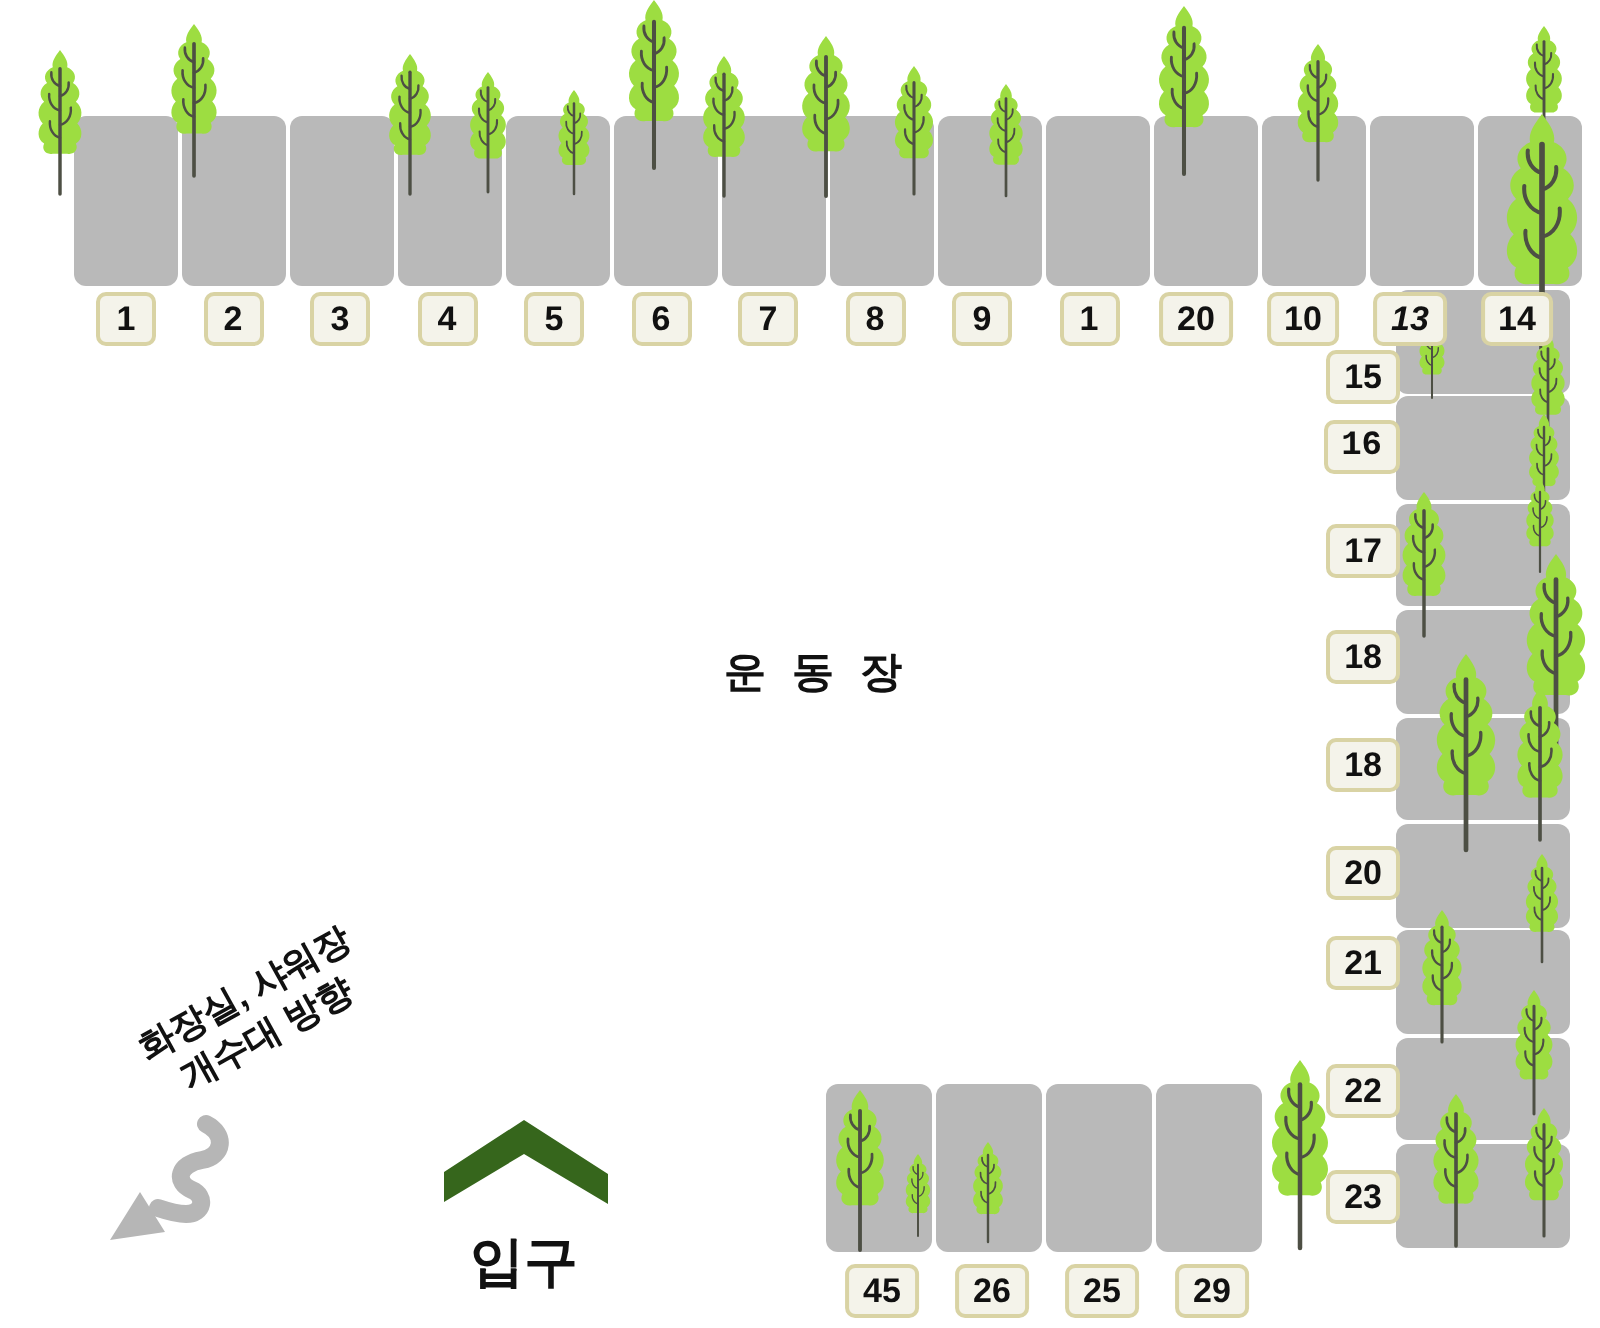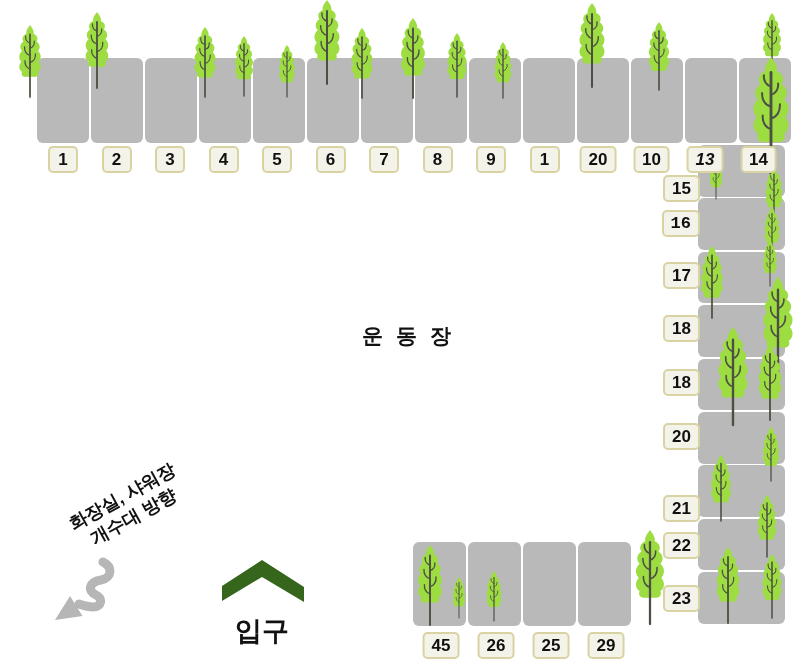--- a/index.html
+++ b/index.html
@@ -132,21 +132,21 @@
       <div class="site-label" style="left: 598px; top: 146px; transform: translateX(-50%);">20</div>
       <div class="site-label" style="left: 651.5px; top: 146px; transform: translateX(-50%);">10</div>
       <div class="site-label" style="left: 705px; top: 146px; transform: translateX(-50%); font-style: italic;">13</div>
       <div class="site-label" style="left: 758.5px; top: 146px; transform: translateX(-50%);">14</div>
       <div class="site-label" style="right: 100px; top: 175px;">15</div>
       <div class="site-label" style="right: 100px; top: 210px; font-family: Liberation Mono, monospace;">16</div>
       <div class="site-label" style="right: 100px; top: 262px;">17</div>
       <div class="site-label" style="right: 100px; top: 315px;">18</div>
       <div class="site-label" style="right: 100px; top: 369px;">18</div>
       <div class="site-label" style="right: 100px; top: 423px;">20</div>
-      <div class="site-label" style="right: 100px; top: 495px;">21</div>
+      <div class="site-label" style="right: 100px; top: 468px;">21</div>
       <div class="site-label" style="right: 100px; top: 532px;">22</div>
       <div class="site-label" style="right: 100px; top: 585px;">23</div>
       <div class="site-label" style="left: 441px; top: 632px; transform: translateX(-50%);">45</div>
       <div class="site-label" style="left: 496px; top: 632px; transform: translateX(-50%);">26</div>
       <div class="site-label" style="left: 551px; top: 632px; transform: translateX(-50%);">25</div>
       <div class="site-label" style="left: 606px; top: 632px; transform: translateX(-50%);">29</div>
     </div>
 
   <div id="field-label">운동장</div>
 

